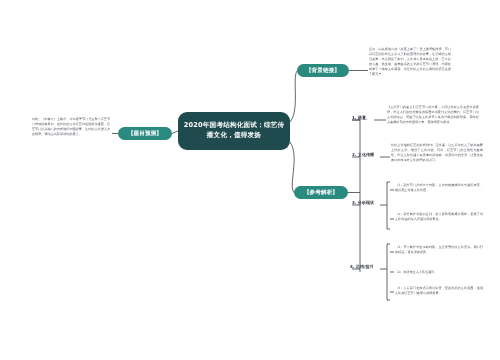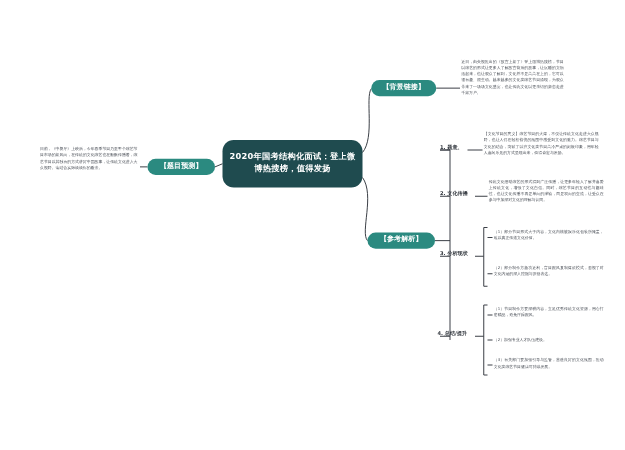--- a/index.html
+++ b/index.html
@@ -105,21 +105,21 @@
     <line x1="390" y1="219" x2="394" y2="219"></line>
 
     <line x1="380" y1="269" x2="387" y2="269"></line>
     <path d="M387 244 L390 244 M387 244 L387 300 M387 300 L390 300"></path>
     <line x1="390" y1="252" x2="394" y2="252"></line>
     <line x1="390" y1="272" x2="394" y2="272"></line>
     <line x1="390" y1="292" x2="394" y2="292"></line>
   </svg>
 
   <div class="node root">
-    <span>2020年国考结构化面试：登上微博热搜榜，值得发扬</span>
+    <span>2020年国考结构化面试：综艺传播文化，值得发扬</span>
   </div>
 
   <div class="node pill pill-bg">
     <span>【背景链接】</span>
   </div>
   <div class="node pill pill-ck">
     <span>【参考解析】</span>
   </div>
   <div class="node pill pill-tm">
     <span>【题目预测】</span>

